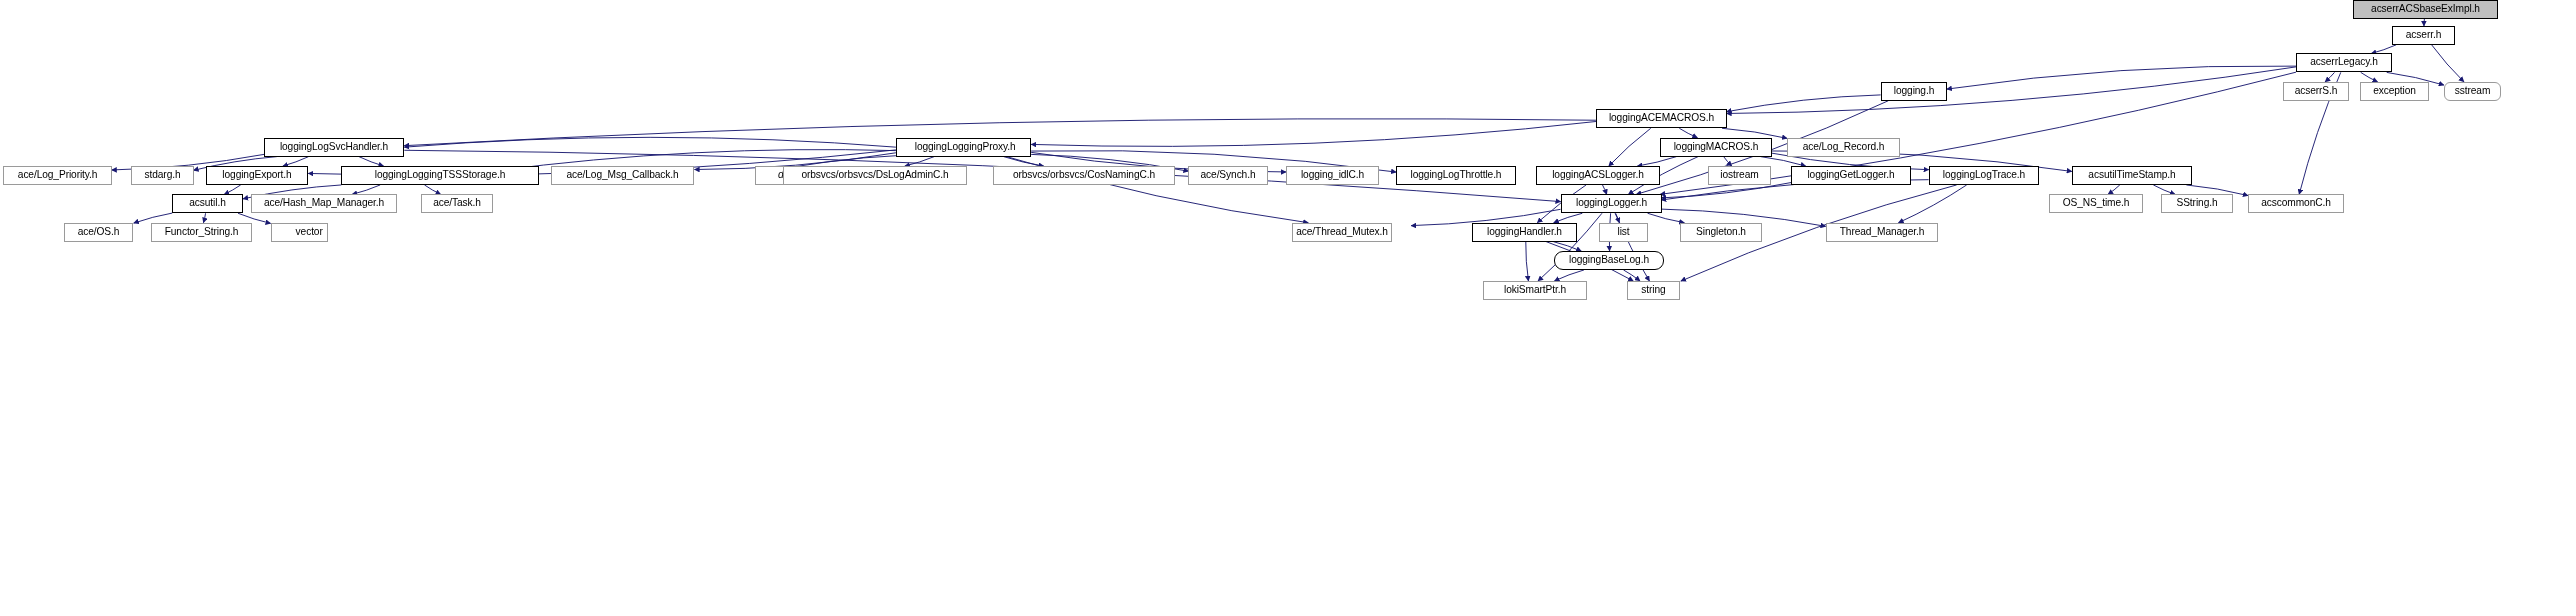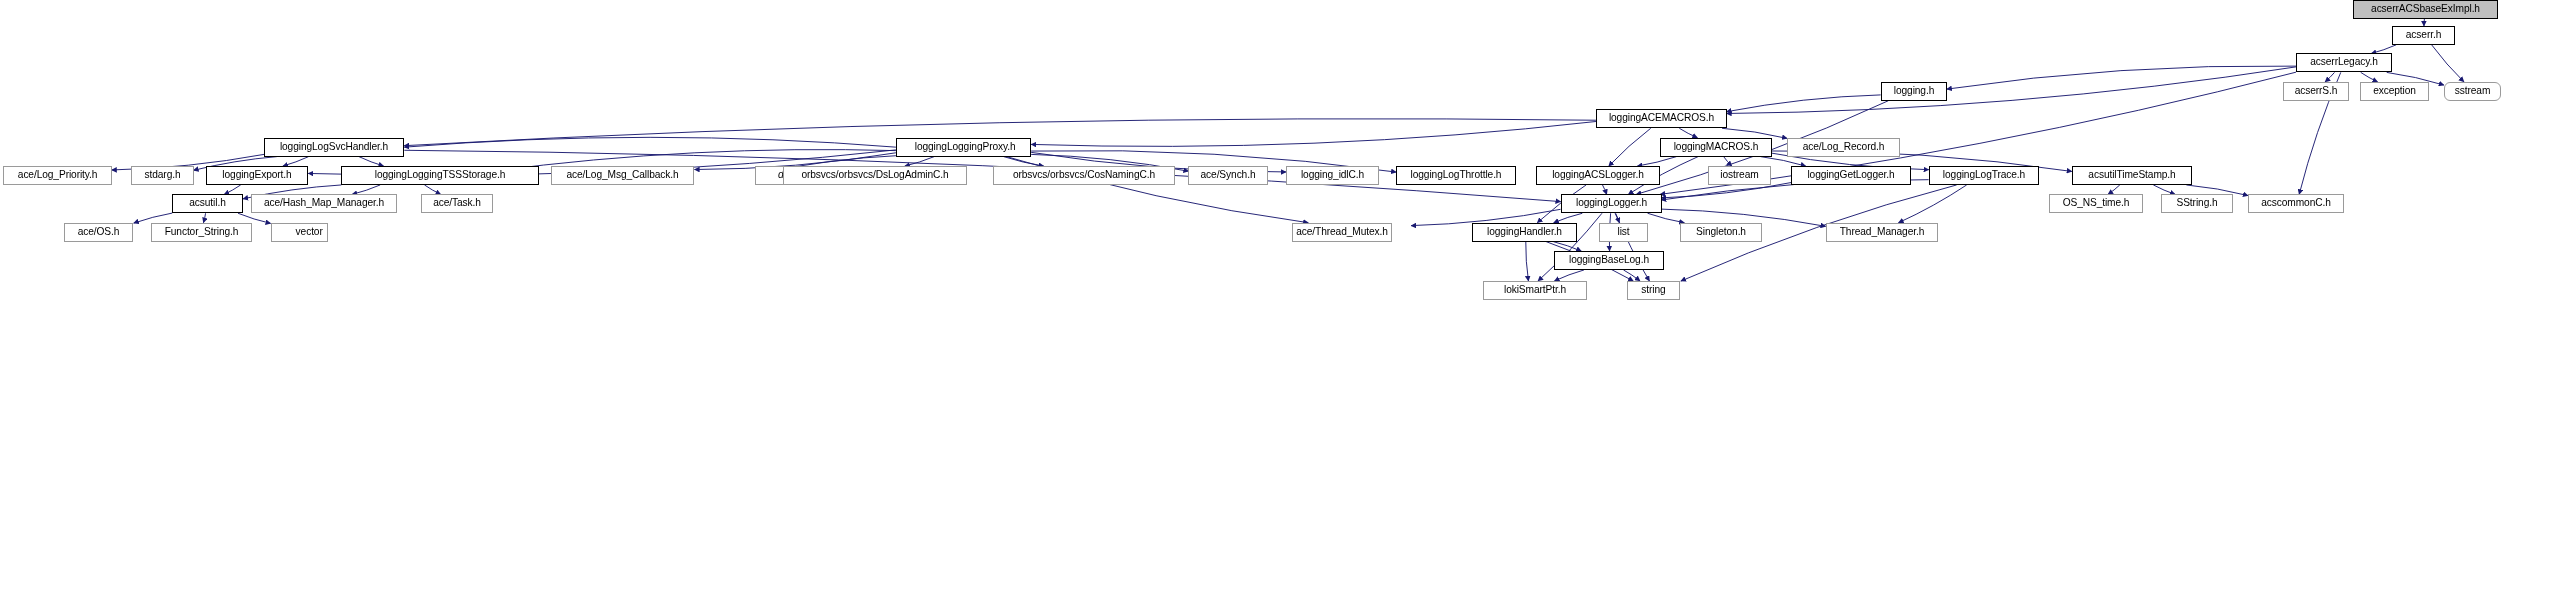--- a/index.html
+++ b/index.html
@@ -262,21 +262,21 @@
       </div>
       <div class="node light" style="left: 1599px; top: 223px; width: 49px;">
         <span class="node-label">list</span>
       </div>
       <div class="node light" style="left: 1680px; top: 223px; width: 82px;">
         <span class="node-label">Singleton.h</span>
       </div>
       <div class="node light" style="left: 1826px; top: 223px; width: 112px;">
         <span class="node-label">Thread_Manager.h</span>
       </div>
-      <div class="node solid" style="left: 1554px; top: 251px; width: 110px;">
+      <div class="node solid" style="left: 1554px; top: 251px; width: 110px; border-radius: 9px;">
         <span class="node-label">loggingBaseLog.h</span>
       </div>
       <div class="node light" style="left: 1483px; top: 281px; width: 104px;">
         <span class="node-label">lokiSmartPtr.h</span>
       </div>
       <div class="node light" style="left: 1627px; top: 281px; width: 53px;">
         <span class="node-label">string</span>
       </div>
     </div>
 </div>

